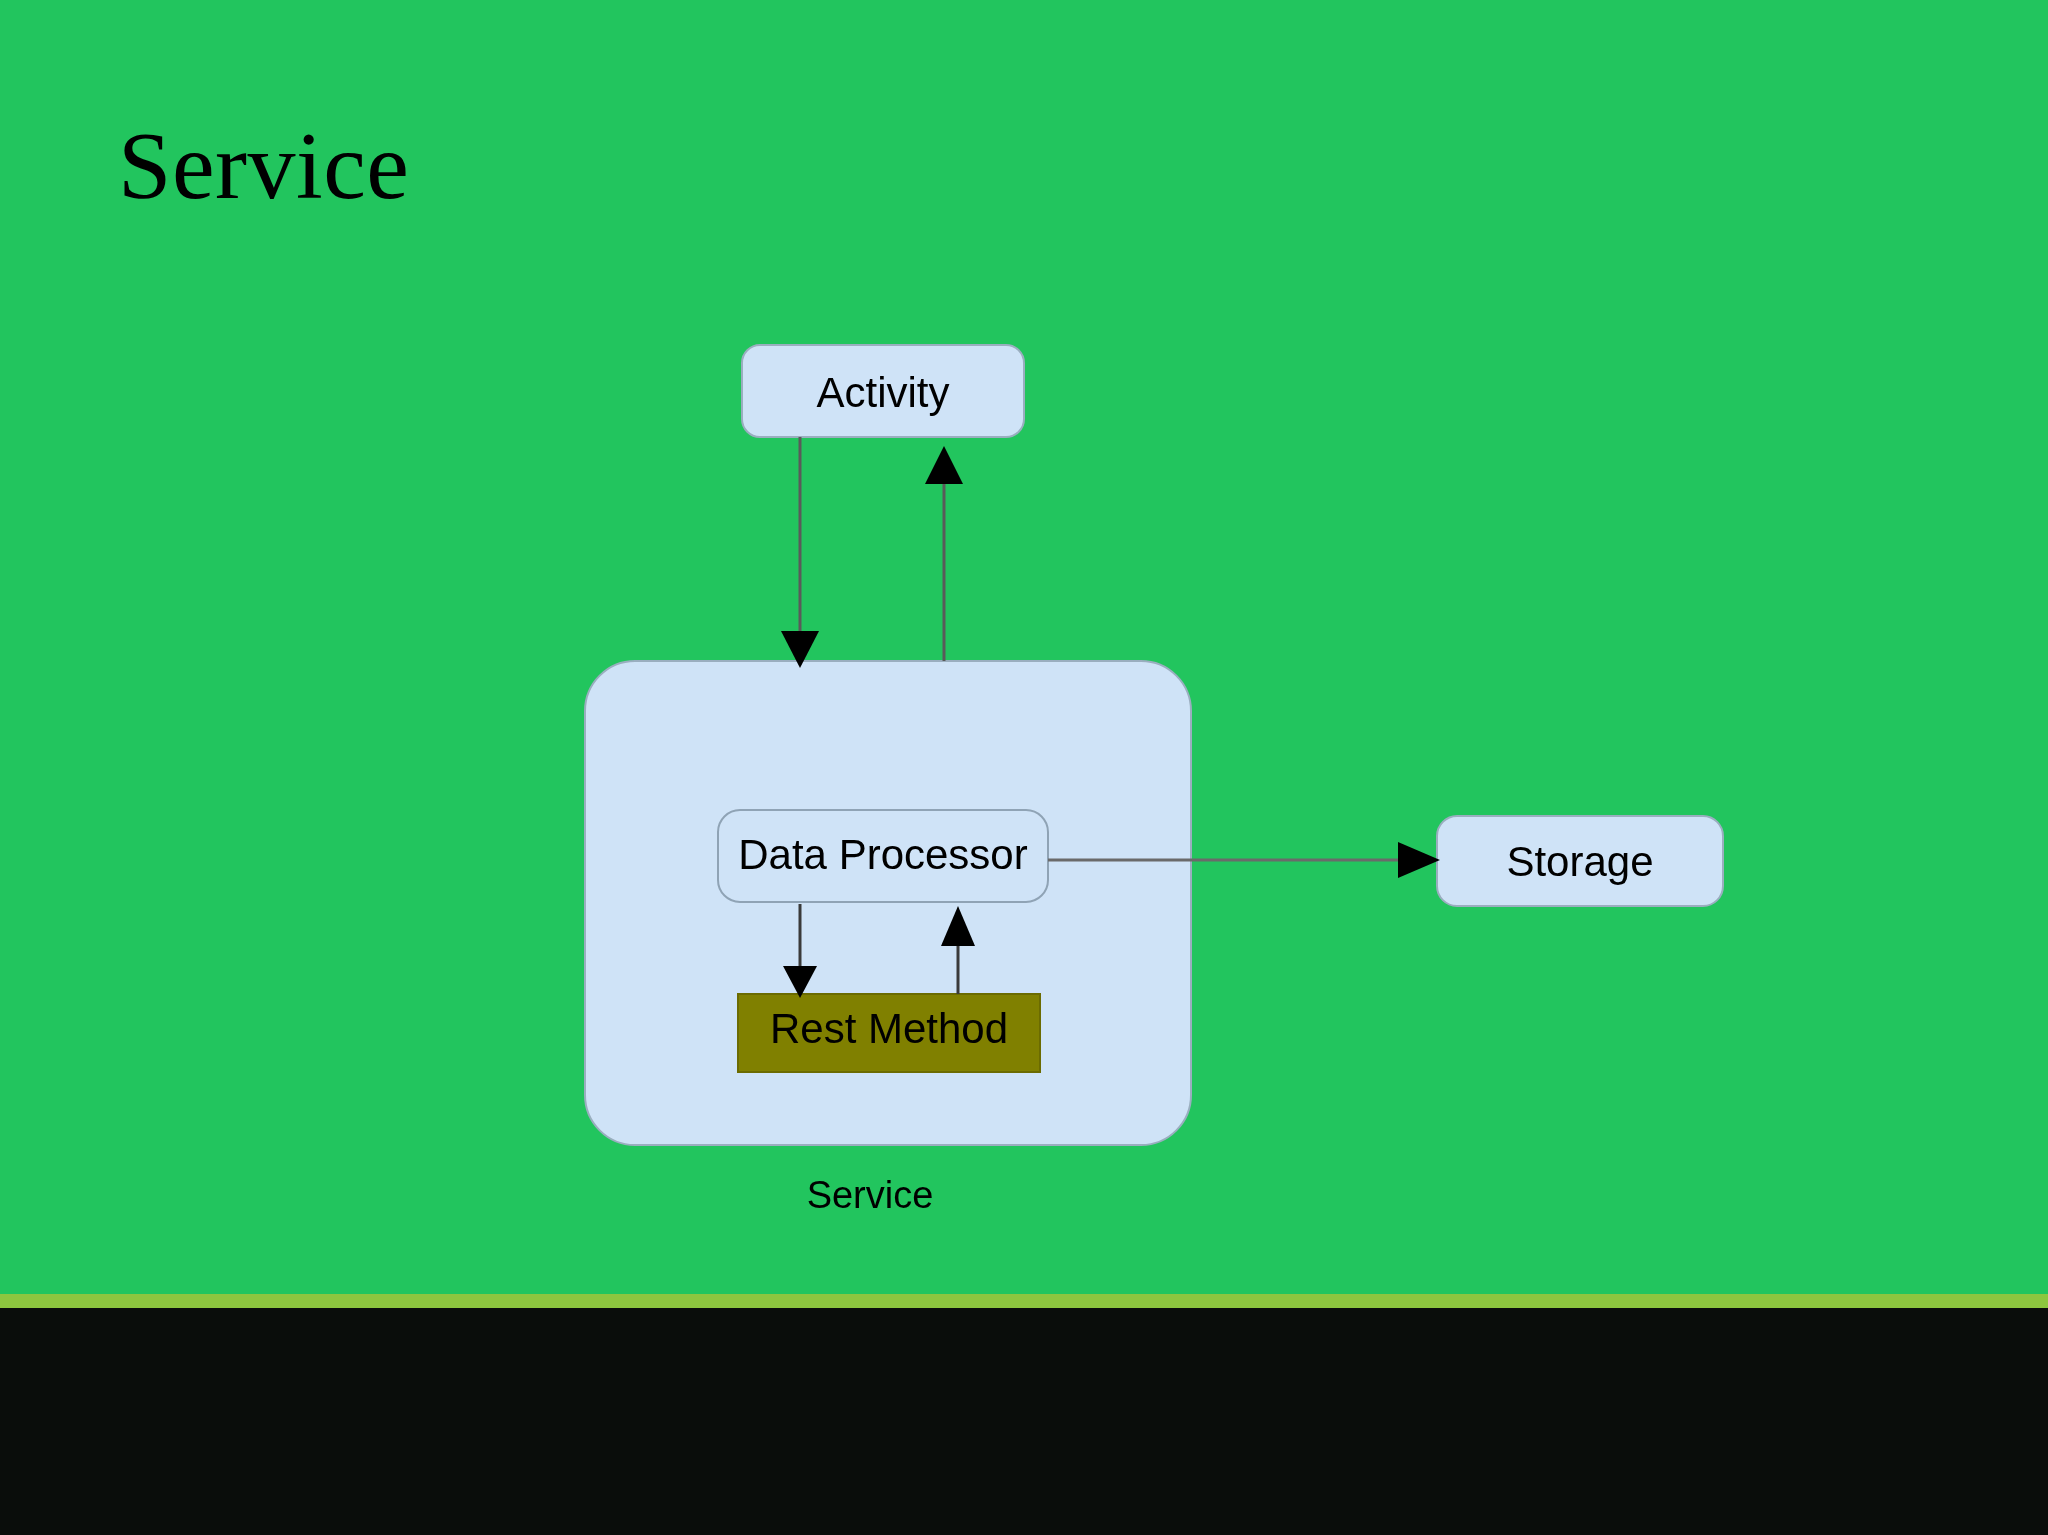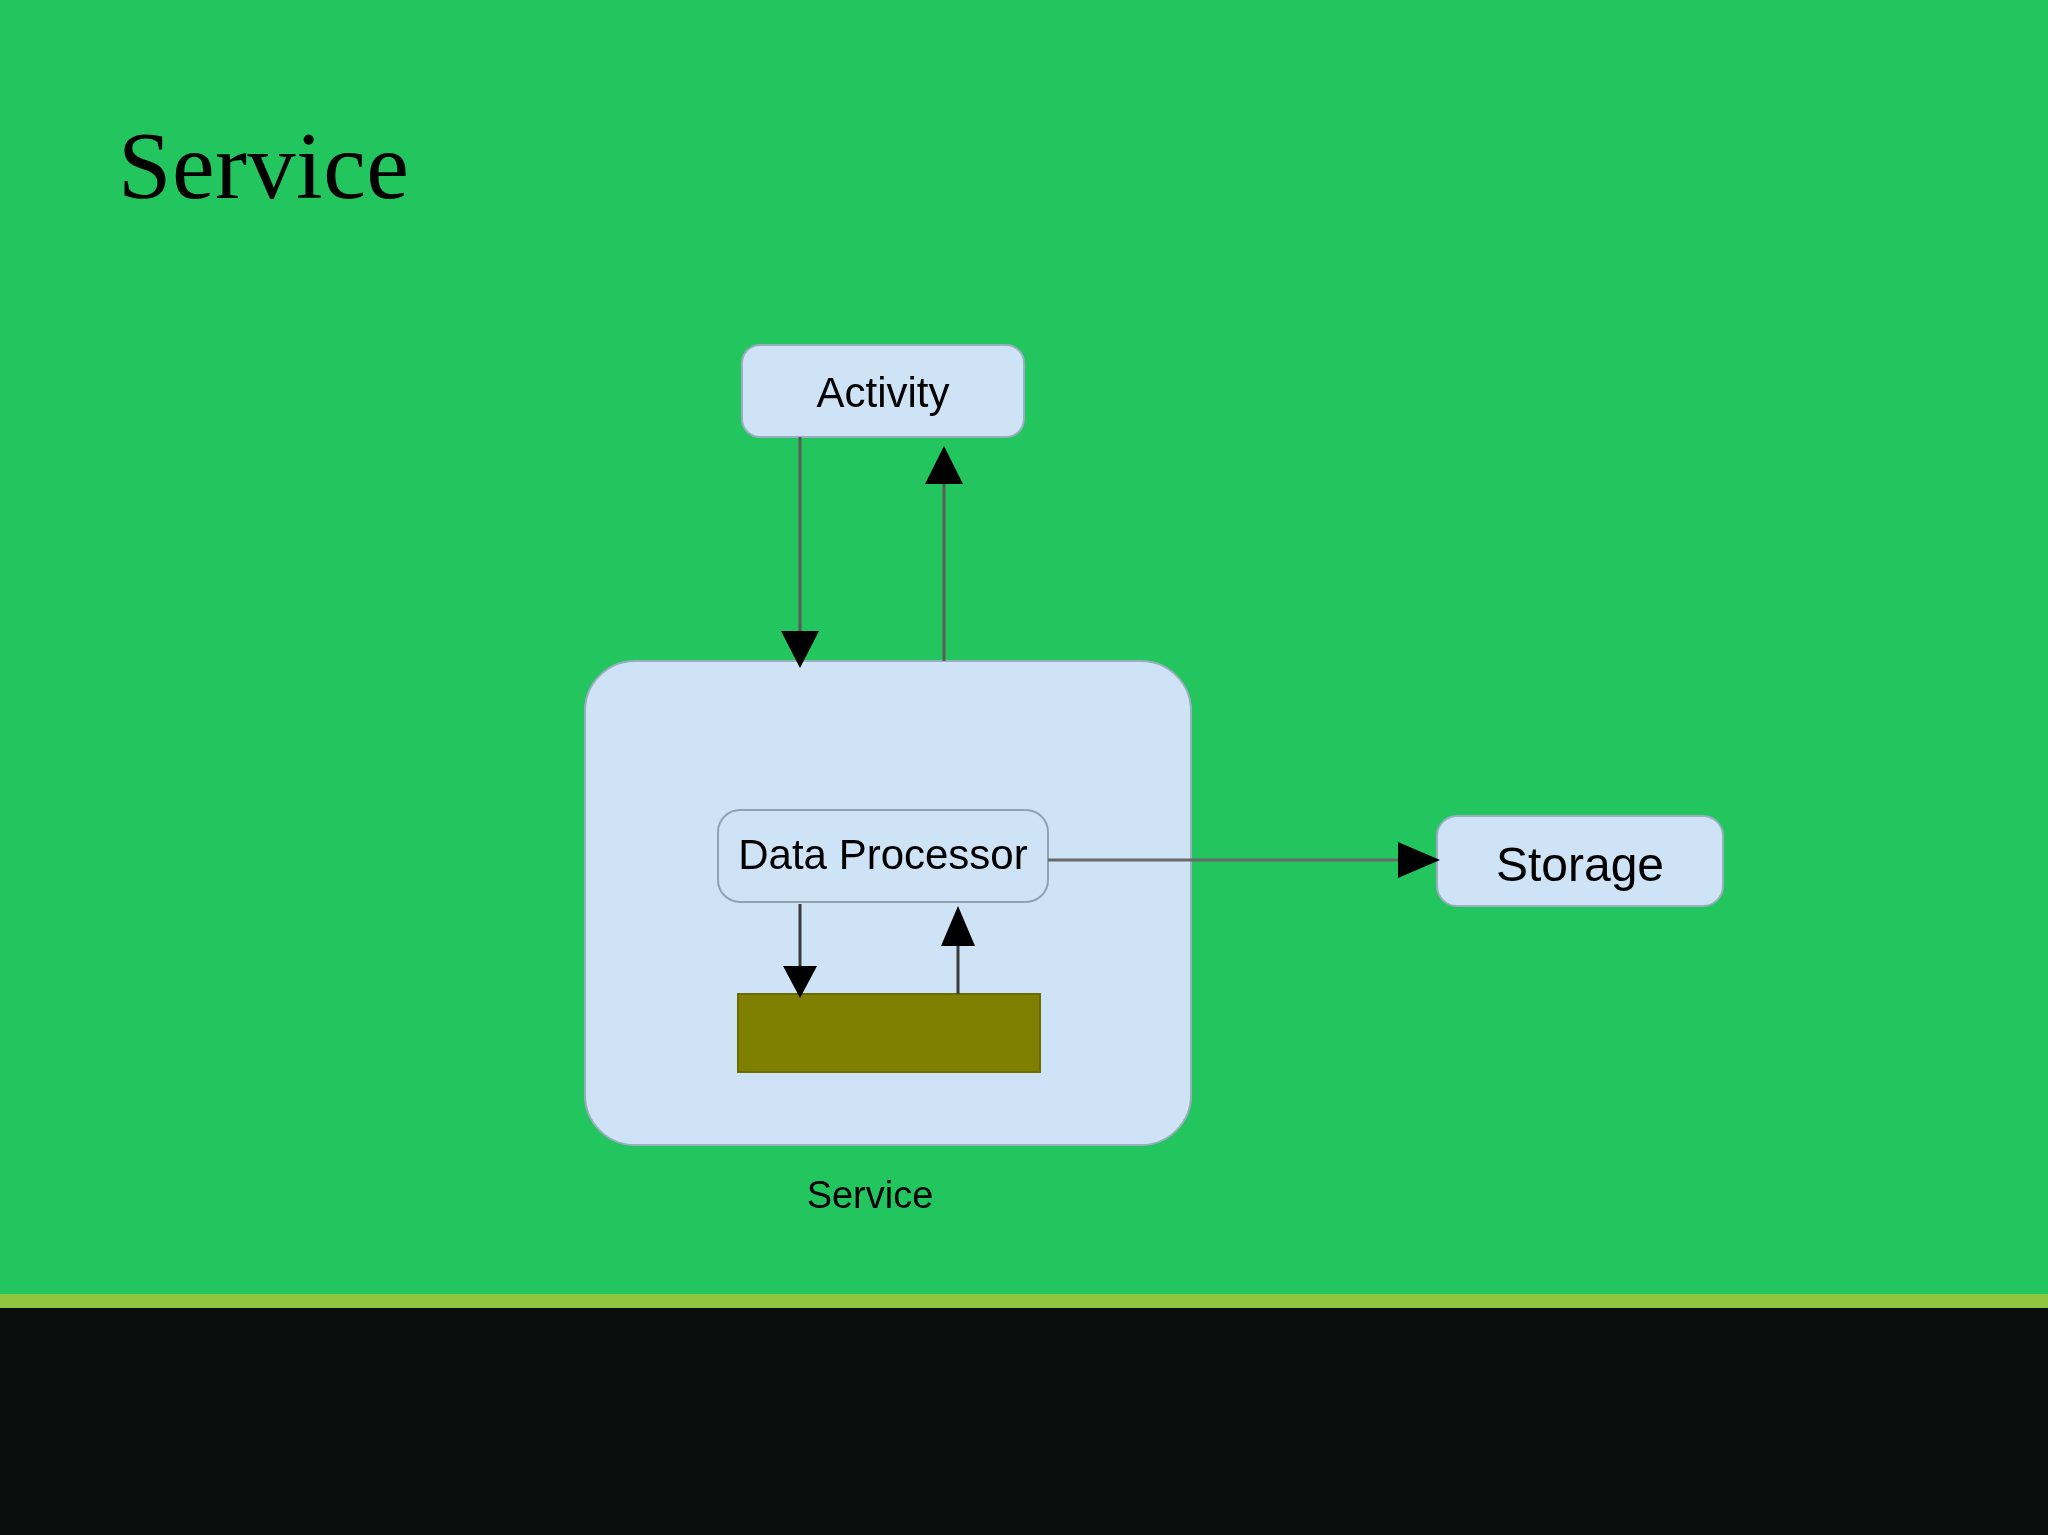--- a/index.html
+++ b/index.html
@@ -73,21 +73,21 @@
   #label-data-processor {
     left: 718px; top: 786px; width: 330px;
     font-size: 42px;
   }
   #label-rest-method {
     left: 738px; top: 960px; width: 302px;
     font-size: 42px;
   }
   #label-storage {
     left: 1437px; top: 793px; width: 286px;
-    font-size: 48px;
+    font-size: 42px;
   }
   #label-service-caption {
     left: 700px; top: 1128px; width: 340px;
     font-size: 38px;
   }
 
   
   #green-bar {
     position: absolute;
     left: 0;
@@ -150,20 +150,21 @@
       <polygon points="941,898 975,898 958,858" fill="#000000"></polygon>
 
       <line x1="1048" y1="812" x2="1412" y2="812" stroke="#6a6a6a" stroke-width="3"></line>
       <polygon points="1398,794 1440,812 1398,830" fill="#000000"></polygon>
     </svg>
 
     <div class="node-label" id="label-activity">Activity</div>
 
     <div class="node-label" id="label-data-processor">Data Processor</div>
 
+    <div class="node-label" id="label-rest-method">Rest Method</div>
 
     <div class="node-label" id="label-storage">Storage</div>
 
     <div class="node-label" id="label-service-caption">Service</div>
   </div>
 
   <div id="green-bar"></div>
   <div id="footer-bar">
 
     

